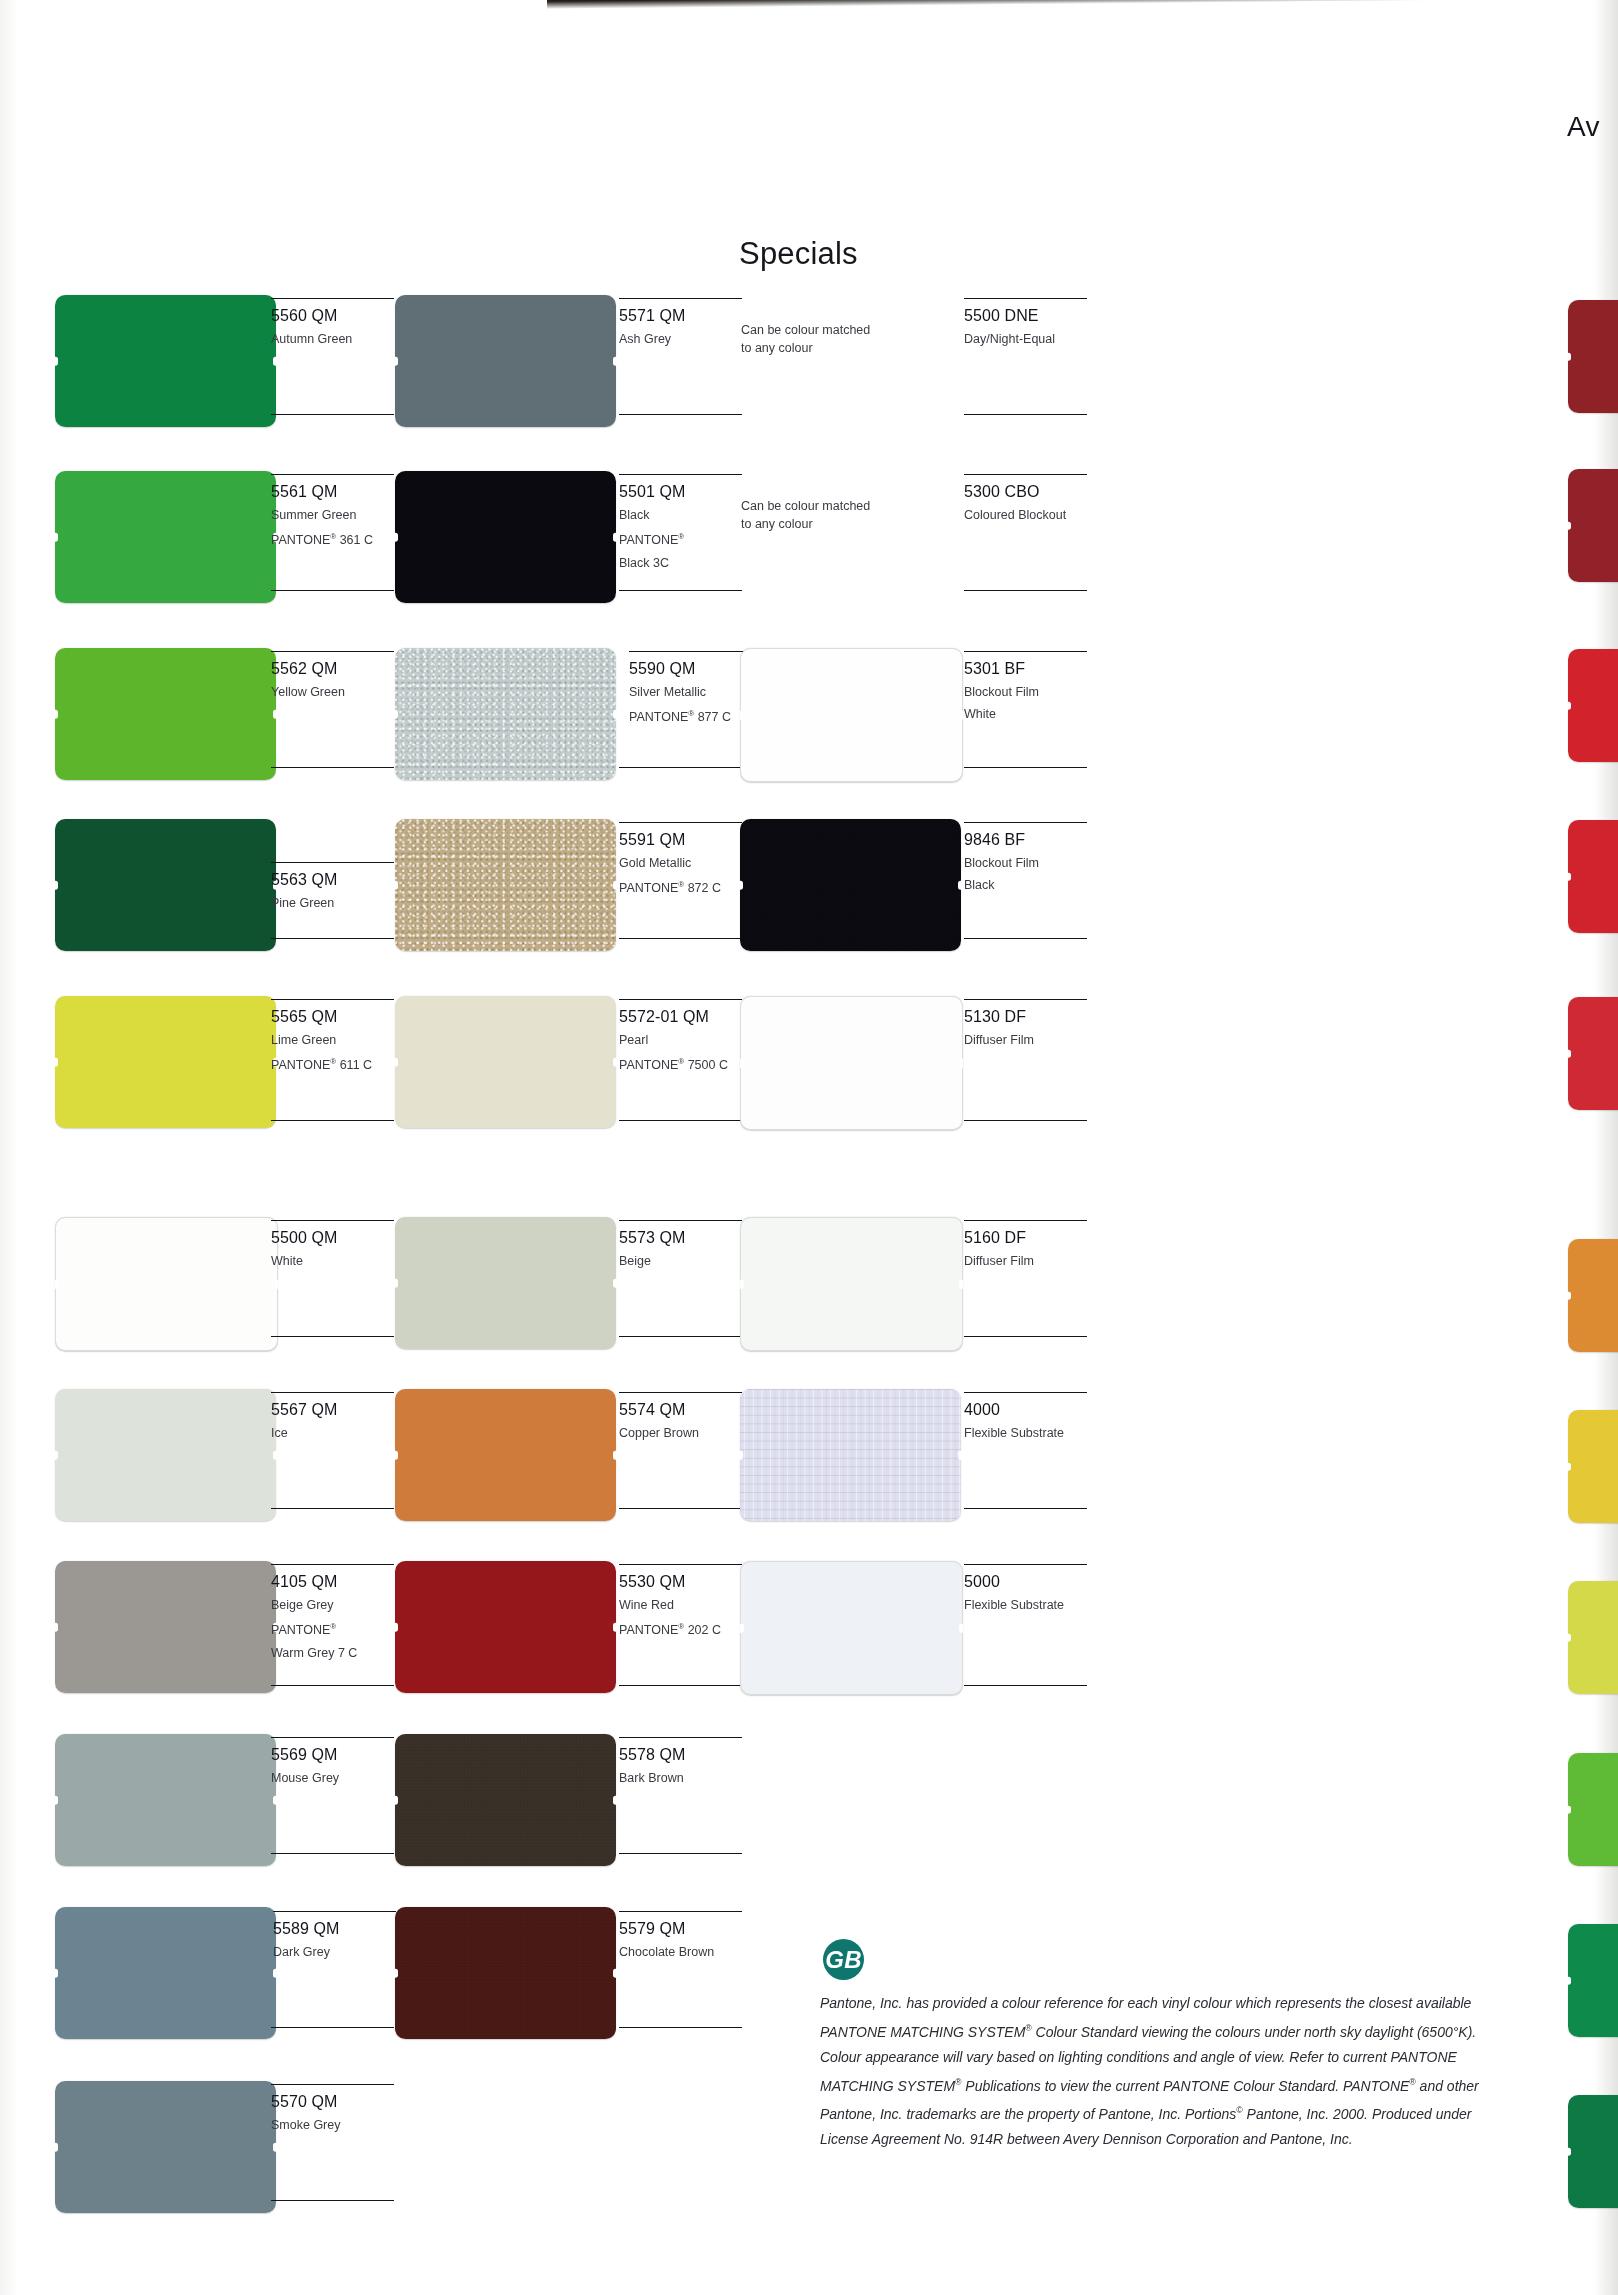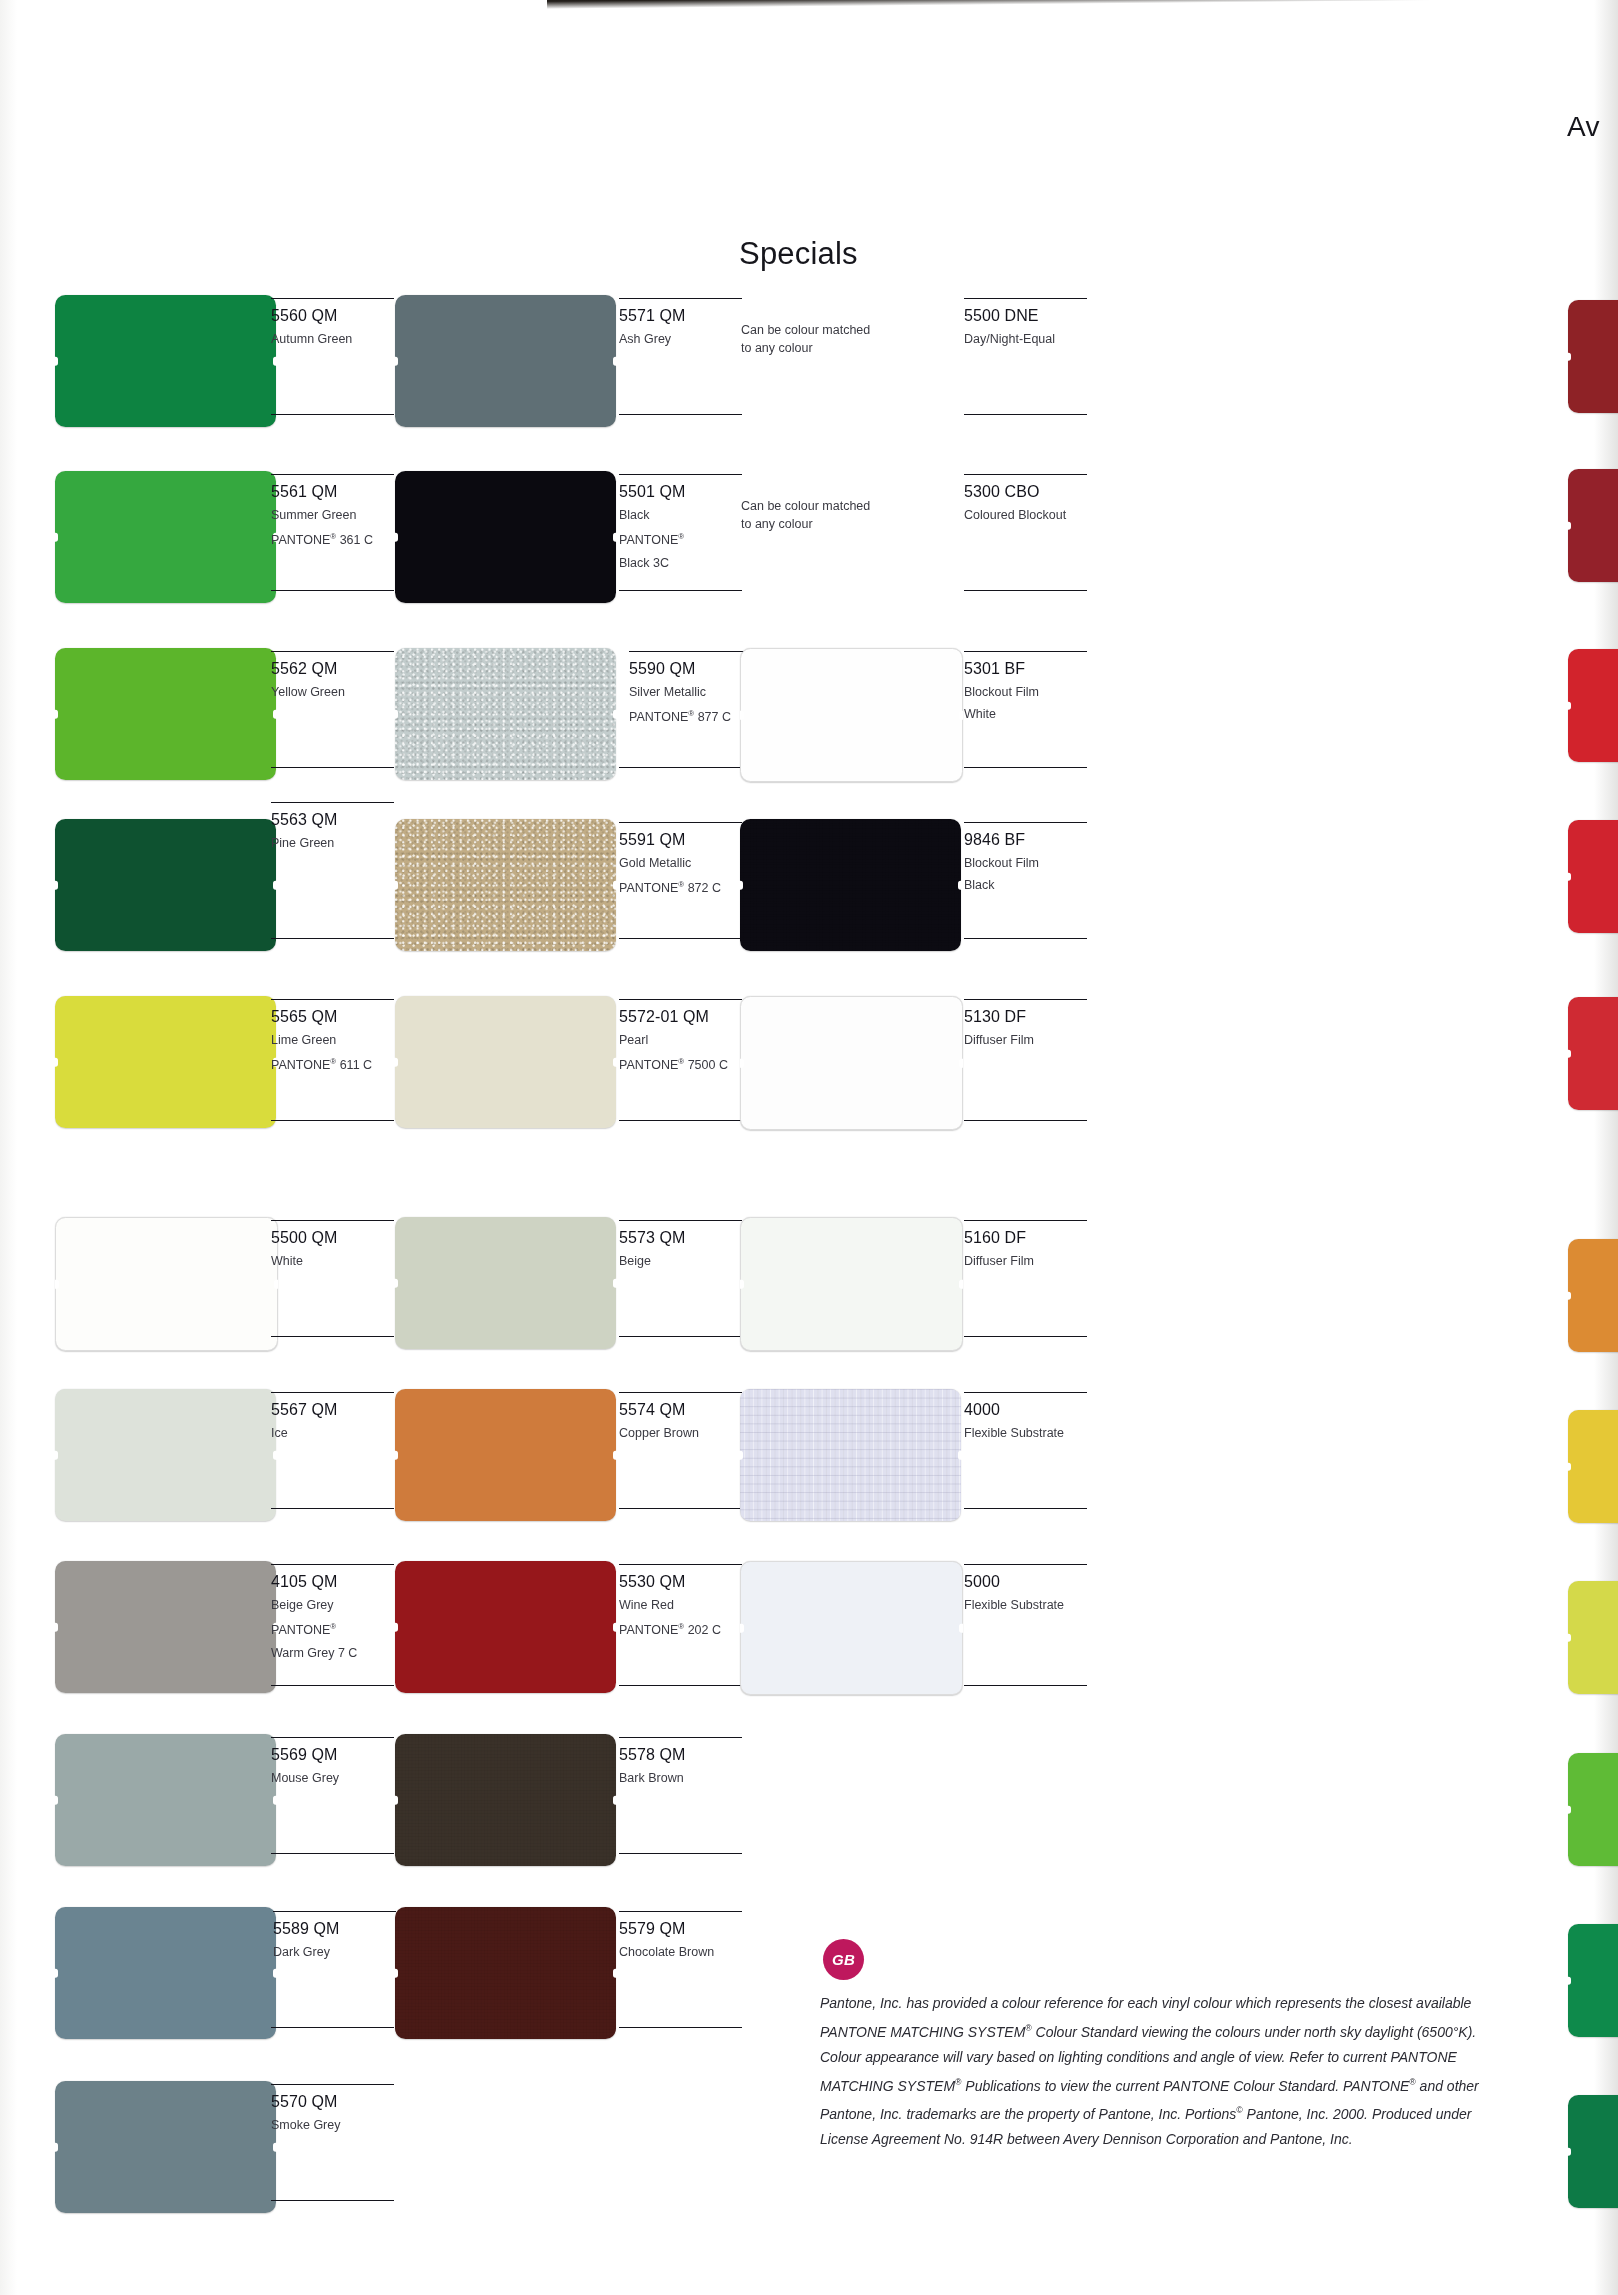--- a/index.html
+++ b/index.html
@@ -149,23 +149,23 @@
   }
 
   
   .gb-badge {
     position: absolute;
     left: 823px;
     top: 1939px;
     width: 41px;
     height: 41px;
     border-radius: 50%;
-    background: #be185d;
+    background: #0f766e;
     color: #ffffff;
-    font-size: 15px;
+    font-size: 24px;
     font-weight: 700;
     font-style: italic;
     letter-spacing: 0.3px;
     display: flex;
     align-items: center;
     justify-content: center;
   }
   .legal {
     position: absolute;
     left: 820px;
@@ -277,21 +277,21 @@
         <span class="code">5562 QM</span>
         <span class="desc">Yellow Green</span>
       </div>
       <div class="label" style="left:271px;top:767px">
         <span class="rule-bot"></span>
       </div>
     </div>
 
     <div class="cell">
       <div class="chip" style="left:55px;top:819px;width:221px;height:132px;background:#0e5230"></div>
-      <div class="label" style="left:271px;top:802px">
+      <div class="label" style="left:271px;top:862px">
         <span class="rule-top"></span>
         <span class="code">5563 QM</span>
         <span class="desc">Pine Green</span>
       </div>
       <div class="label" style="left:271px;top:938px">
         <span class="rule-bot"></span>
       </div>
     </div>
 
     <div class="cell">

